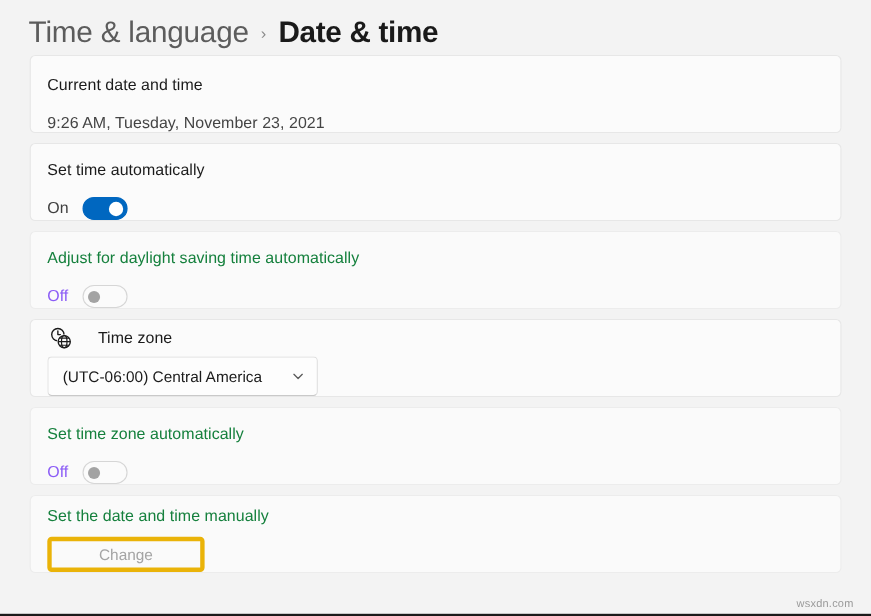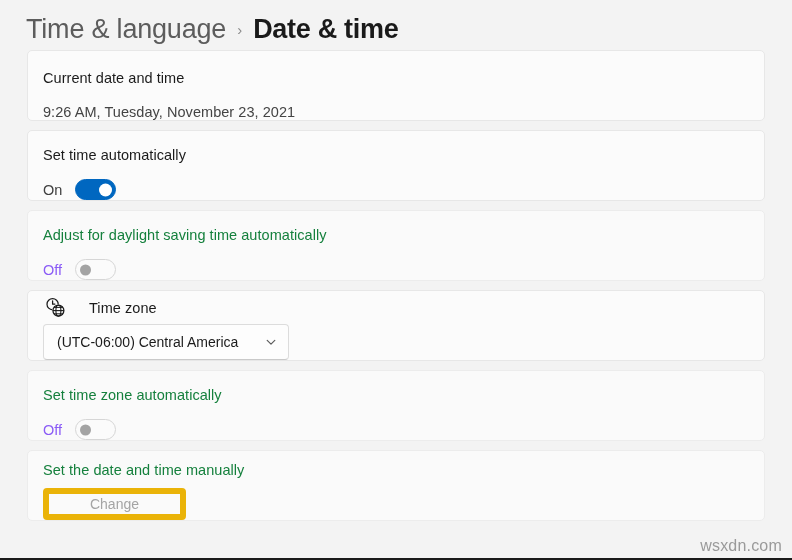--- a/index.html
+++ b/index.html
@@ -178,37 +178,37 @@
     margin-left: 10px;
     display: flex;
     align-items: center;
   }
 
   
   .btn {
     min-width: 143px;
     height: 32px;
     background: #fafafa;
-    border: 6px solid #eab308;
+    border: 4px solid #eab308;
     border-radius: 4px;
     display: flex;
     align-items: center;
     justify-content: center;
     font-size: 14px;
     color: #a4a4a4;
     box-sizing: border-box;
     cursor: default;
   }
 
   
   .watermark {
     position: absolute;
-    right: 10px;
+    right: 16px;
     bottom: 3px;
-    font-size: 16px;
+    font-size: 10px;
     color: #9a9a9a;
     letter-spacing: 0.2px;
     margin-top: 32px;
   }
 </style>
 </head>
 <body>
 
 <div class="breadcrumb">
   <span class="crumb-parent">Time &amp; language</span>

